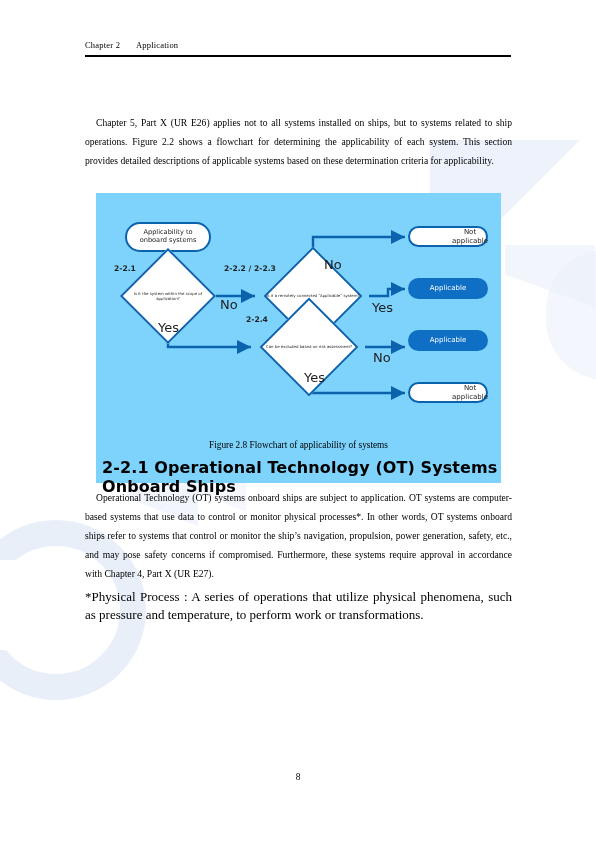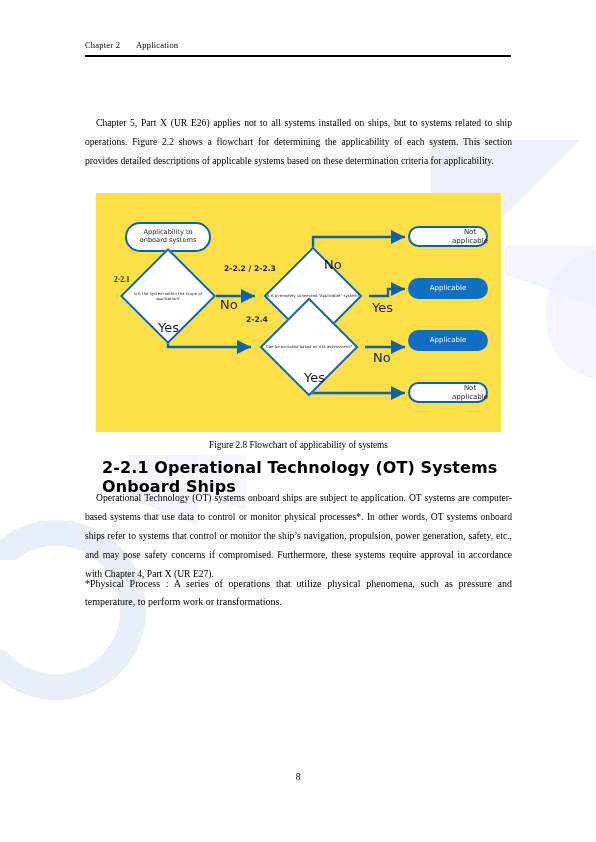--- a/index.html
+++ b/index.html
@@ -75,36 +75,36 @@
   }
   .para{
     position:absolute;left:85px;width:427px;
     font-size:9.6px;line-height:19px;text-align:justify;
   }
   .para.indent{text-indent:11px;}
   #p-intro{top:113px;}
   #p-ot{top:488px;}
   #p-below{top:628px;}
   .footnote{
-    position:absolute;left:85px;top:575px;width:427px;
-    font-size:10px;line-height:18px;text-align:justify;
+    position:absolute;left:85px;top:588px;width:427px;
+    font-size:13px;line-height:18px;text-align:justify;
   }
   .figcap{
     position:absolute;left:85px;top:440px;width:427px;
     text-align:center;font-size:9.3px;
   }
   .pageno{
     position:absolute;left:0;top:772px;width:596px;
     text-align:center;font-size:9.5px;
   }
 
   
   .fc{
-    position:absolute;left:96px;top:193px;width:405px;height:239px;
-    background:#fde047;
+    position:absolute;left:96px;top:193px;width:405px;height:290px;
+    background:#7dd3fc;
   }
   .fc-inner{position:absolute;inset:0;}
 
   .node{position:absolute;box-sizing:border-box;}
 
   
   .pill{
     border:2px solid #0b63ae;border-radius:999px;
     display:flex;align-items:center;justify-content:center;
     text-align:center;
@@ -144,21 +144,21 @@
   #d2 .shape{width:70px;height:70px;left:21px;top:-16px;}
   #d3{left:157px;top:135px;width:112px;height:38px;}
   #d3 .shape{width:70px;height:70px;left:21px;top:-16px;}
 
   
   .stepno{
     position:absolute;
     font-family:"DejaVu Sans", sans-serif;
     font-weight:bold;font-size:7.6px;color:#1d1d1d;
   }
-  #s1{left:18px;top:82px;font-family:Liberation Serif, serif;}
+  #s1{left:18px;top:71px;}
   #s2{left:128px;top:71px;}
   #s3{left:150px;top:122px;}
 
   
   .yn{
     position:absolute;
     font-family:"DejaVu Sans", sans-serif;
     font-size:13px;color:#1d1d1d;
   }
   #yn-no1{left:124px;top:104px;}

